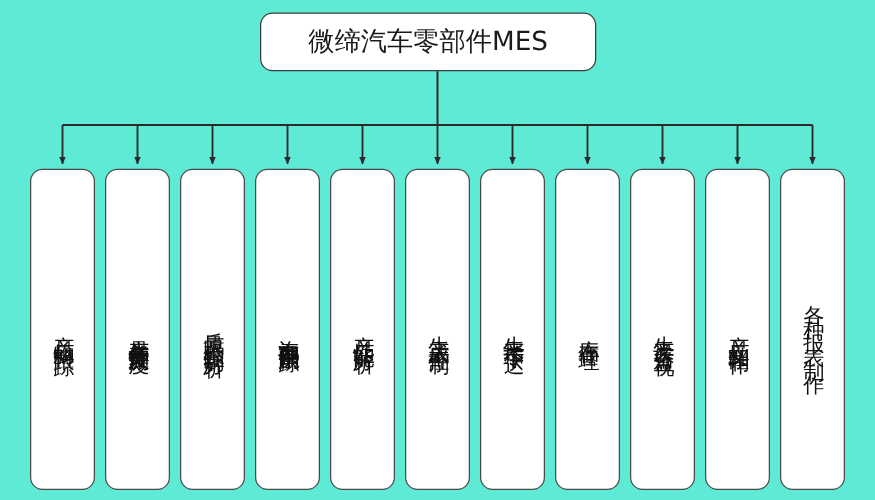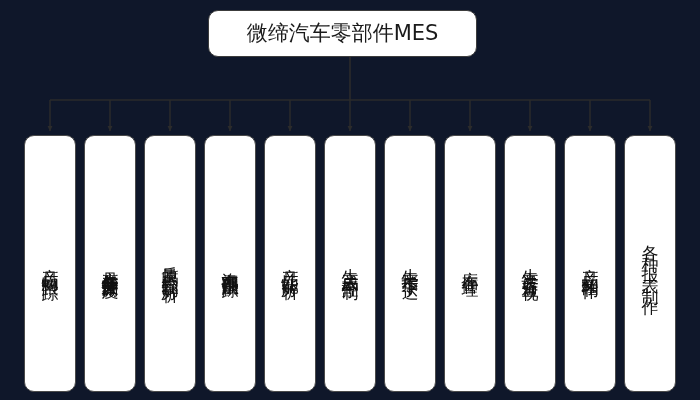--- a/index.html
+++ b/index.html
@@ -10,21 +10,21 @@
   body {
     width: 700px;
     height: 400px;
     font-family: "DejaVu Sans", "Liberation Sans", sans-serif;
     overflow: hidden;
   }
   #diagram-root {
     position: relative;
     width: 700px;
     height: 400px;
-    background: #0f172a;
+    background: #5eead4;
   }
   #connector-layer {
     position: absolute;
     left: 0;
     top: 0;
     width: 700px;
     height: 400px;
     pointer-events: none;
   }
   

